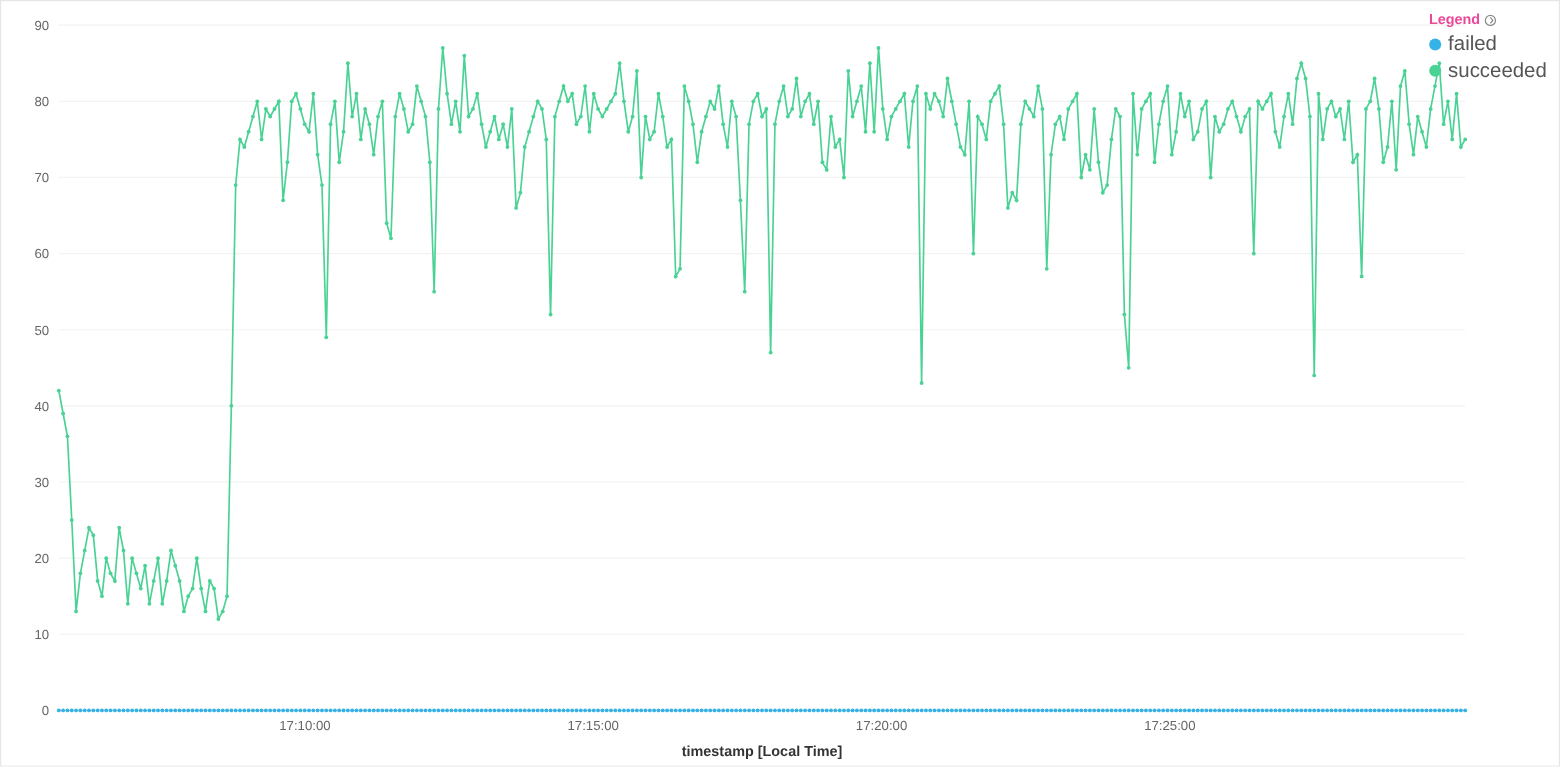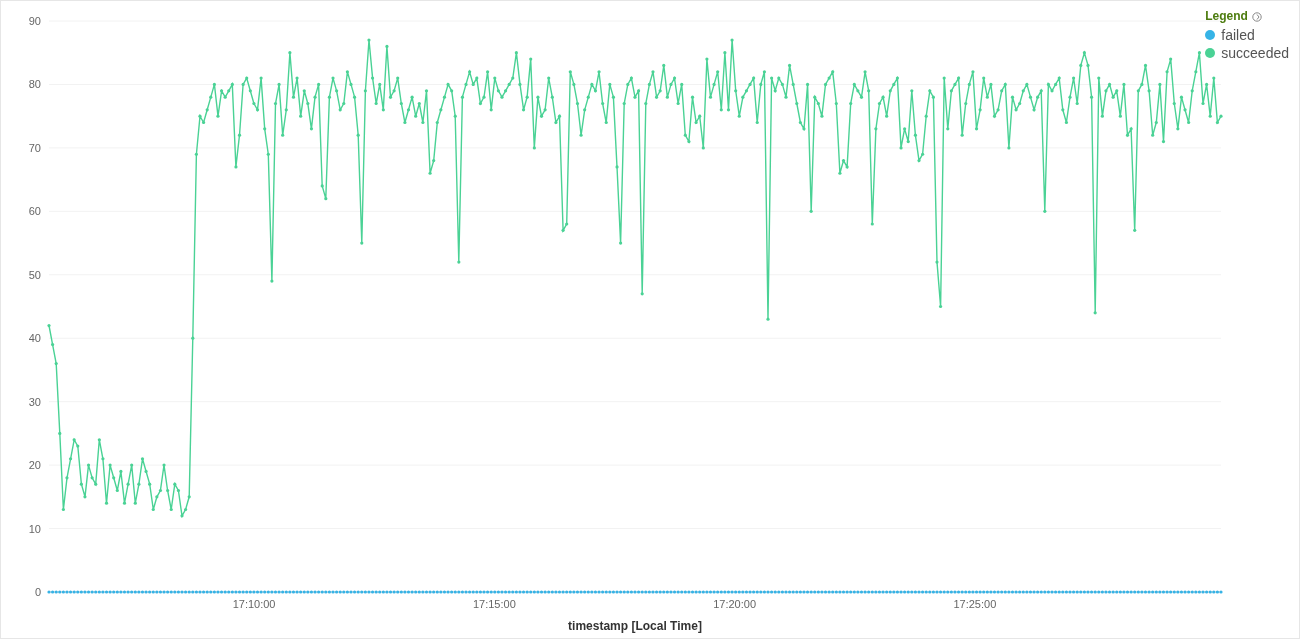--- a/index.html
+++ b/index.html
@@ -1,19 +1,19 @@
 <!DOCTYPE html>
 <html><head>
 <meta charset="utf-8">
 <style>
   html,body{margin:0;padding:0;width:1300px;height:639px;font-family:'Segoe UI',Arial,sans-serif;font-size:12px;color:#444;background:#fff;overflow:hidden;}
   .wrap{position:relative;width:1300px;height:639px;box-sizing:border-box;border:1px solid #e6e6e6;}
   .legend{position:absolute;right:10px;top:8px;font-size:12px;}
-  .legend-title{font-weight:600;color:#4d7c0f;margin-bottom:4px;display:flex;align-items:center;gap:4px;}
-  .legend-item{display:flex;align-items:center;gap:6px;font-size:14px;color:#555;margin:2px 0;cursor:pointer;}
+  .legend-title{font-weight:600;color:#ec4899;margin-bottom:4px;display:flex;align-items:center;gap:4px;}
+  .legend-item{display:flex;align-items:center;gap:6px;font-size:17px;color:#555;margin:2px 0;cursor:pointer;}
   .sw{width:10px;height:10px;border-radius:50%;}
   svg.plot{position:absolute;left:0;top:0;}
   .axis-tick{font-size:11px;fill:#666;}
   .axis-label{font-size:12px;fill:#333;font-weight:600;}
   .grid{stroke:#f2f2f2;stroke-width:1;}
   .baseline{stroke:#ccc;stroke-width:1;}
   .succ-line{fill:none;stroke:#4ad295;stroke-width:1.4;}
   .succ-dot{fill:#4ad295;}
   .fail-dot{fill:#36b3e6;}
   .arrow-icon{width:10px;height:10px;display:inline-block;}

